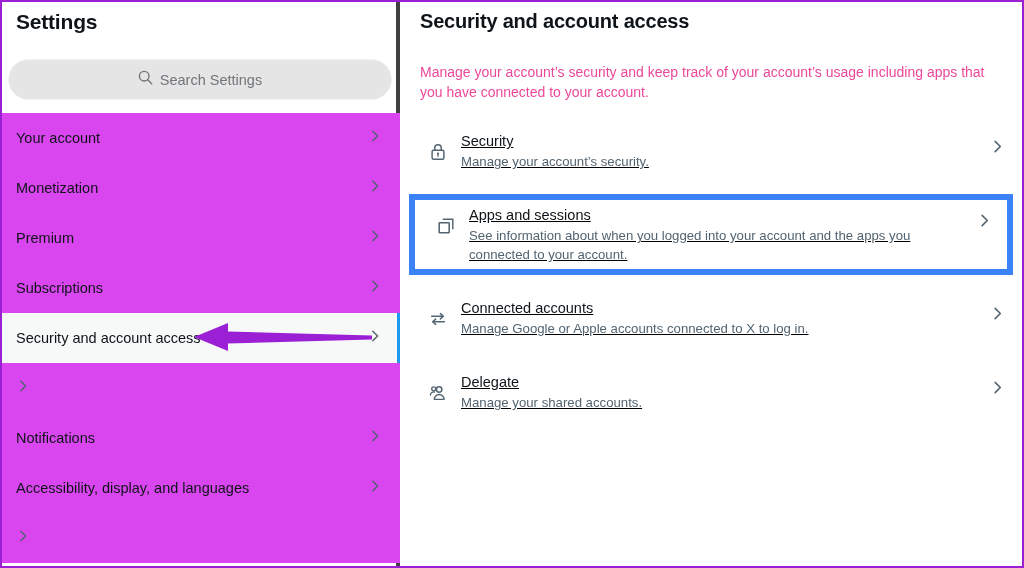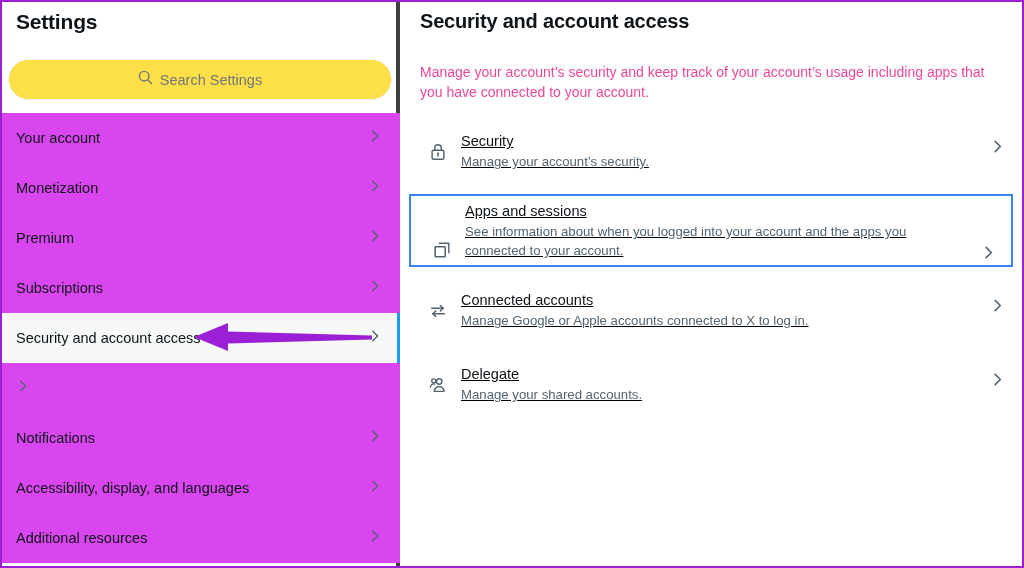--- a/index.html
+++ b/index.html
@@ -43,21 +43,21 @@
   }
 
   #search-box {
     position: absolute;
     left: 6px;
     top: 57px;
     width: 384px;
     height: 41px;
     border: 1px solid #eff3f4;
     border-radius: 21px;
-    background: #fde047;
+    background: #e5e5e5;
     display: flex;
     align-items: center;
     justify-content: center;
     gap: 7px;
   }
   #search-box .mag { display: block; }
   #search-placeholder {
     font-size: 14.5px;
     color: #71767b;
   }
@@ -182,24 +182,23 @@
   .sec-row .rchev {
     flex: 0 0 50px;
     display: flex;
     justify-content: center;
     align-items: center;
     padding-top: 8px;
   }
 
   
   .sec-row.highlight {
-    border: 2px solid #3b82f6;
+    border: 6px solid #3b82f6;
     margin: 0 9px 0 8px;
     padding: 5px 0 5px 0;
-    align-items: flex-end;
   }
   .sec-row.highlight .ico { margin-left: 8px; }
   .sec-row.highlight .rchev { flex: 0 0 46px; }
 
   
   .row-gap { height: 12px; }
 
   
   #arrow-annotation {
     position: absolute;
@@ -296,21 +295,20 @@
       <div class="nav-item">
         <span class="nav-label">Accessibility, display, and languages</span>
         <span class="chev">
           <svg width="14" height="14" viewBox="0 0 16 16">
               <polyline points="5.5,2.5 11,8 5.5,13.5" fill="none" stroke="#536471" stroke-width="1.7" stroke-linecap="round" stroke-linejoin="round"></polyline>
             </svg>
         </span>
       </div>
 
       <div class="nav-item">
-        <span class="nav-label">Additional resources</span>
         <span class="chev">
           <svg width="14" height="14" viewBox="0 0 16 16">
               <polyline points="5.5,2.5 11,8 5.5,13.5" fill="none" stroke="#536471" stroke-width="1.7" stroke-linecap="round" stroke-linejoin="round"></polyline>
             </svg>
         </span>
       </div>
 
     </div>
 
     <div id="arrow-annotation">

